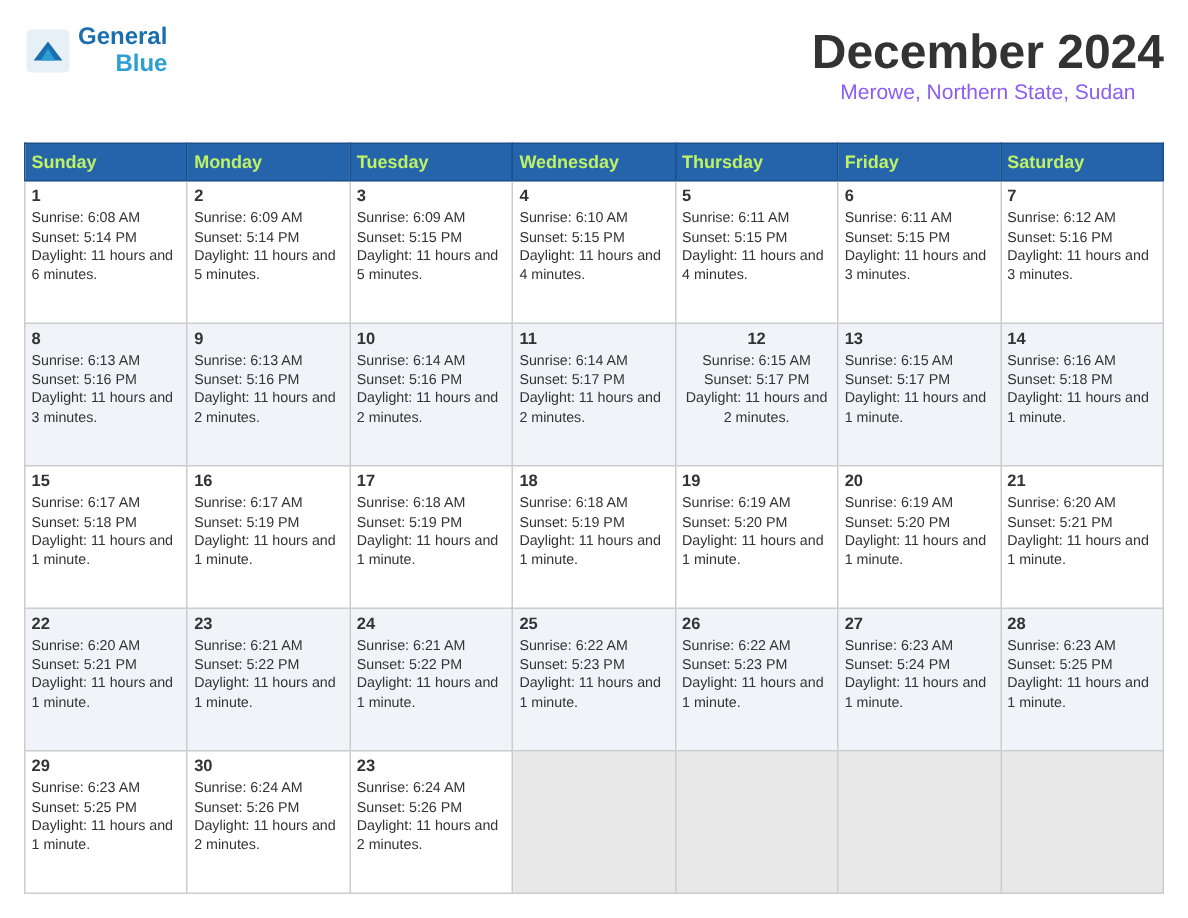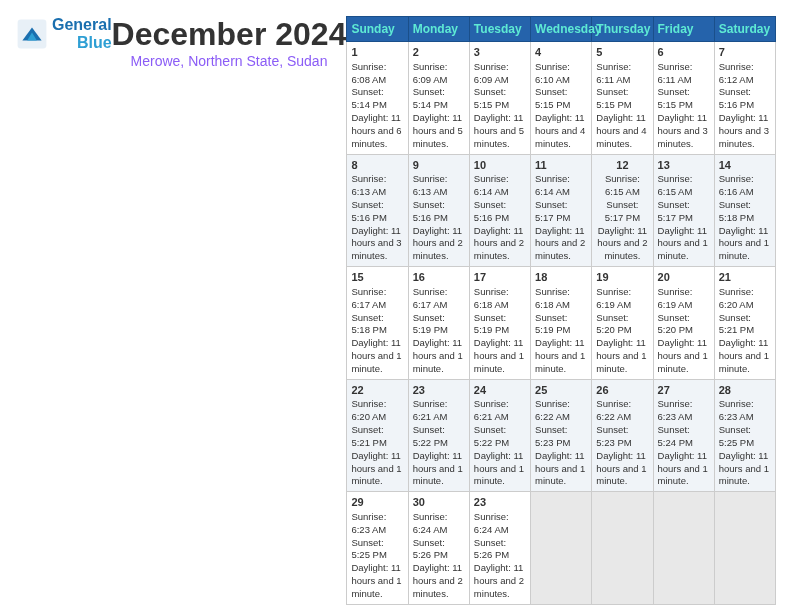--- a/index.html
+++ b/index.html
@@ -8,21 +8,22 @@
       background: #fff;
       width: 792px;
       height: 612px;
       overflow: hidden;
     }
     .page {
       width: 792px;
       height: 612px;
       padding: 16px;
       display: flex;
-      flex-direction: row;
+      flex-direction: column;
+      gap: 16px;
     }
     .header {
       display: flex;
       justify-content: space-between;
       align-items: flex-start;
       margin-bottom: 10px;
     }
     .logo {
       display: flex;
       align-items: center;
@@ -55,21 +56,21 @@
     }
     .calendar {
       flex: 1;
       border: 1px solid #ccc;
       border-collapse: collapse;
       width: 100%;
       table-layout: fixed;
     }
     .calendar th {
       background-color: #2563ab;
-      color: #5eead4;
+      color: #bef264;
       font-size: 12px;
       font-weight: bold;
       padding: 5px 4px;
       text-align: left;
       border: 1px solid #1a4f8a;
     }
     .calendar td {
       vertical-align: top;
       border: 1px solid #ccc;
       padding: 3px 4px;

